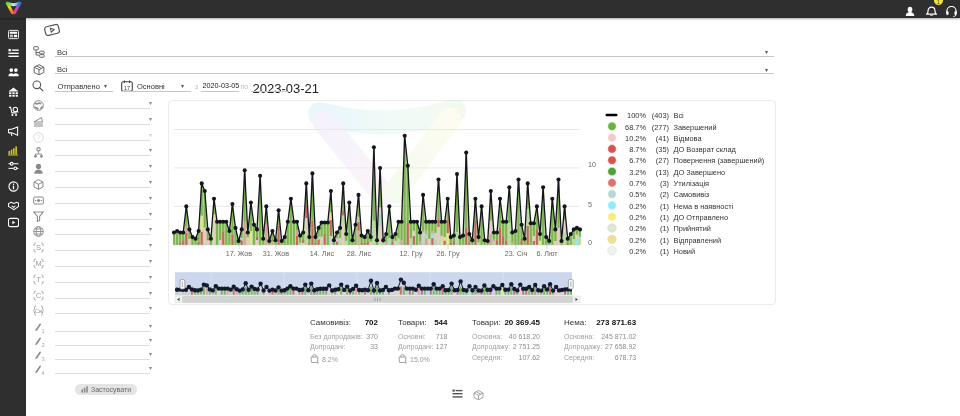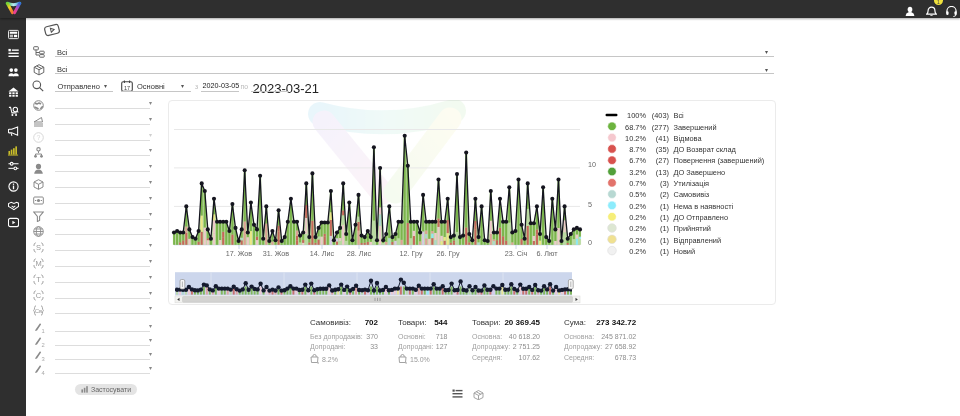--- a/index.html
+++ b/index.html
@@ -1194,21 +1194,21 @@
     <span style="margin-left:3px">15.0%</span>
   </div>
 <div class="scol" style="left:472px;width:68px">
     <div class="st"><span>Товари:</span><span class="sv">20 369.45</span></div>
     <div class="sgap"></div>
     <div class="sr"><span>Основна:</span><span class="srv">40 618.20</span></div>
     <div class="sr"><span>Допродажу:</span><span class="srv">2 751.25</span></div>
     <div class="sr"><span>Середня:</span><span class="srv">107.62</span></div>
   </div>
 <div class="scol" style="left:564px;width:72.2px">
-    <div class="st"><span>Сума:</span><span class="sv">273 342.72</span></div>
+    <div class="st"><span>Нема:</span><span class="sv">273 871.63</span></div>
     <div class="sgap"></div>
     <div class="sr"><span>Основна:</span><span class="srv">245 871.02</span></div>
     <div class="sr"><span>Допродажу:</span><span class="srv">27 658.92</span></div>
     <div class="sr"><span>Середня:</span><span class="srv">678.73</span></div>
   </div>
 
 <div class="abs" style="left:452px;top:385px"><svg width="11" height="10" viewBox="0 0 11 10">
       <rect x="0.5" y="0.5" width="2.2" height="2.2" fill="#555"></rect>
       <rect x="3.6" y="0.9" width="6.9" height="1.4" fill="#555"></rect>
       <rect x="0.5" y="4" width="10" height="1.4" fill="#555"></rect>

